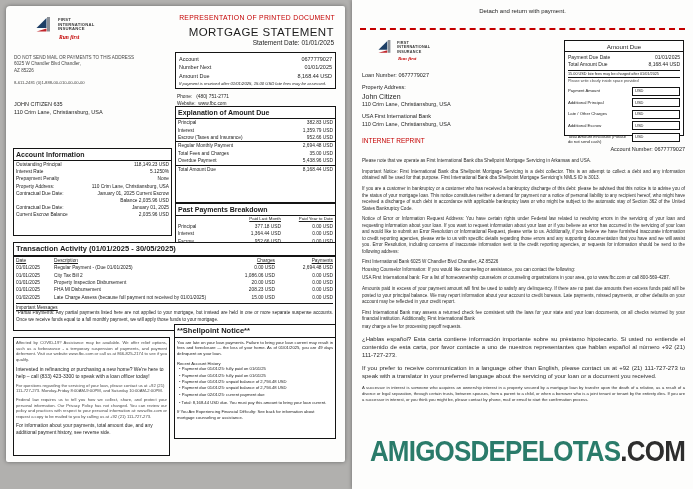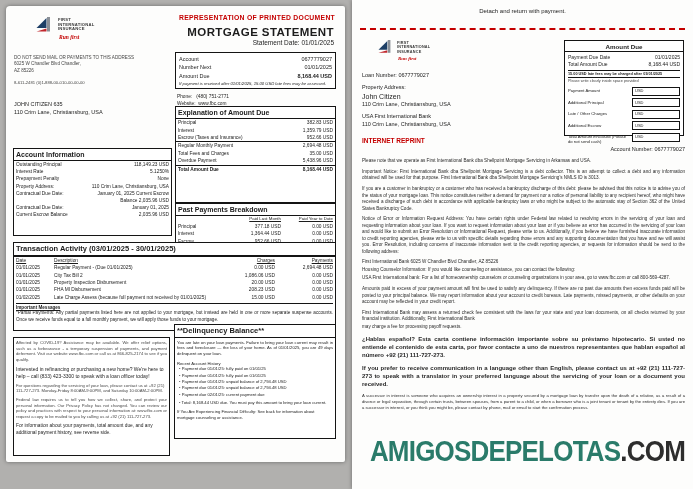--- a/index.html
+++ b/index.html
@@ -7,21 +7,21 @@
     width:693px;height:489px;position:relative;overflow:hidden;
     background:#b1b0ae;
     font-family:"Liberation Sans","DejaVu Sans",sans-serif;
     color:#1c1c1c;
     -webkit-font-smoothing:antialiased;
   }
   .page{position:absolute;background:#fdfdfc;box-shadow:0 0 4px rgba(0,0,0,.4)}
   #page1{left:6px;top:6px;width:339px;height:456px;border-radius:4px 2px 2px 2px}
   #page2{left:352px;top:0;width:341px;height:489px}
   .abs{position:absolute}
-  .b{font-weight:bold}
+  .b{font-weight:normal}
   .i{font-style:italic}
   .red{color:#c40000}
   .gray{color:#474747}
   .box{border:1px solid #141414;box-sizing:border-box;background:#fff}
   .f38{font-size:3.8px;line-height:1.3}
   .f42{font-size:4.2px;line-height:1.35}
   .f46{font-size:4.6px;line-height:1.4}
   .f48{font-size:4.8px;line-height:1.45}
   .f5{font-size:5px;line-height:1.4}
   .f55{font-size:5.5px;line-height:1.45}
@@ -221,21 +221,21 @@
       <span class="v2">0.00 USD</span>
     </div>
     <div class="prow">
       <span class="k">Total</span>
       <span class="v1">2,694.48 USD</span>
       <span class="v2">0.00 USD</span>
     </div>
   </div>
 
   <div class="abs box" style="left:7px;top:236px;width:323px;height:89px;padding:0 2px">
-    <div class="sec-title f75" style="border-bottom-width:2px;margin:0 -2px">Transaction Activity (03/01/2025 - 30/01/2025)</div>
+    <div class="sec-title f75" style="border-bottom-width:2px;margin:0 -2px">Transaction Activity (01/01/2025 - 30/05/2025)</div>
     <div class="trow thead">
       <span class="tc-date">Date</span>
       <span class="tc-desc">Description</span>
       <span class="tc-chg">Charges</span>
       <span class="tc-pay">Payments</span>
     </div>
     <div class="trow">
       <span class="tc-date">01/01/2025</span>
       <span class="tc-desc">Regular Payment - (Due 01/01/2025)</span>
       <span class="tc-chg">0.00 USD</span>
@@ -273,21 +273,21 @@
 
   <div class="abs box" style="left:7px;top:331px;width:157px;height:119px;padding:0 2px">
     <div class="f42 gray" style="margin-top:2px;text-align:justify">Affected by COVID-19? Assistance may be available. We offer relief options, such as a forbearance - a temporary suspension of payments, and payment deferment. Visit our website www.fbc.com or call us at 866-825-2174 to see if you qualify.</div>
     <div class="f5" style="margin-top:3px">Interested in refinancing or purchasing a new home? We're here to help – call (833) 423-3300 to speak with a loan officer today!</div>
     <div class="f42 gray" style="margin-top:3px">For questions regarding the servicing of your loan, please contact us at +92 (21) 111-727-273. Monday-Friday 8:00AM-9:00PM, and Saturday 10:00AM-2:00PM.</div>
     <div class="f42 gray" style="margin-top:3px;text-align:justify">Federal law requires us to tell you how we collect, share, and protect your personal information. Our Privacy Policy has not changed. You can review our policy and practices with respect to your personal information at: www.fbc.com or request a copy to be mailed to you by calling us at +92 (21) 111-727-273.</div>
     <div class="f48" style="margin-top:3px">For information about your payments, total amount due, and any additional payment history, see reverse side.</div>
   </div>
 
   <div class="abs box" style="left:168px;top:318px;width:162px;height:115px;padding:0 2px">
-    <div class="sec-title f75" style="margin:0 -2px">**Delinquency Balance**</div>
+    <div class="sec-title f75" style="margin:0 -2px">**Shellpoint Notice**</div>
     <div class="f42" style="margin-top:2px;text-align:justify">You are late on your loan payments. Failure to bring your loan current may result in fees and foreclosure — the loss of your home. As of 01/01/2025, you are 49 days delinquent on your loan.</div>
     <div class="f42" style="margin-top:4px">Recent Account History</div>
     <div class="bullets">
       <div>• Payment due 01/01/25:  fully paid on 01/01/25</div>
       <div>• Payment due 01/01/25:  fully paid on 01/01/25</div>
       <div>• Payment due 01/01/25:  unpaid balance of 2,794.48 USD</div>
       <div>• Payment due 01/01/25:  unpaid balance of 2,794.48 USD</div>
       <div>• Payment due 02/01/25:  current payment due</div>
       <div style="margin-top:2px">• Total: 8,168.44 USD due. You must pay this amount to bring your loan current.</div>
     </div>

